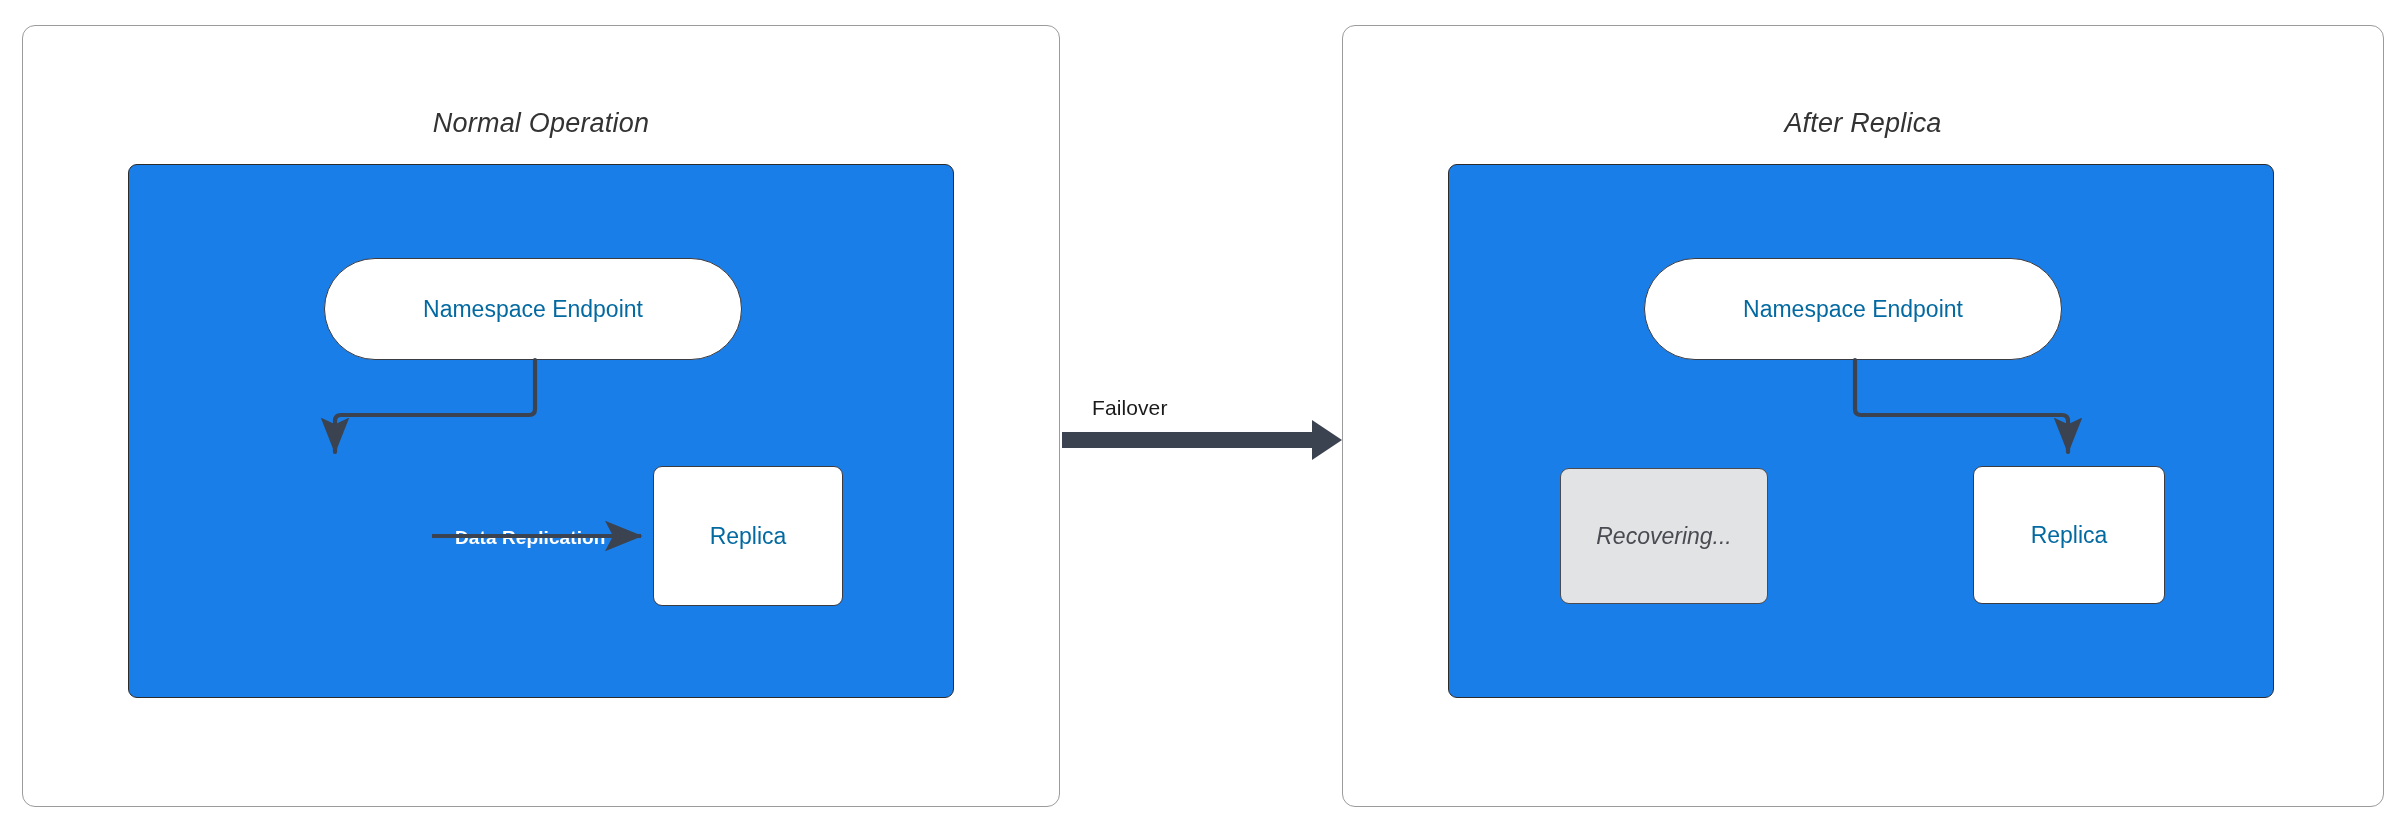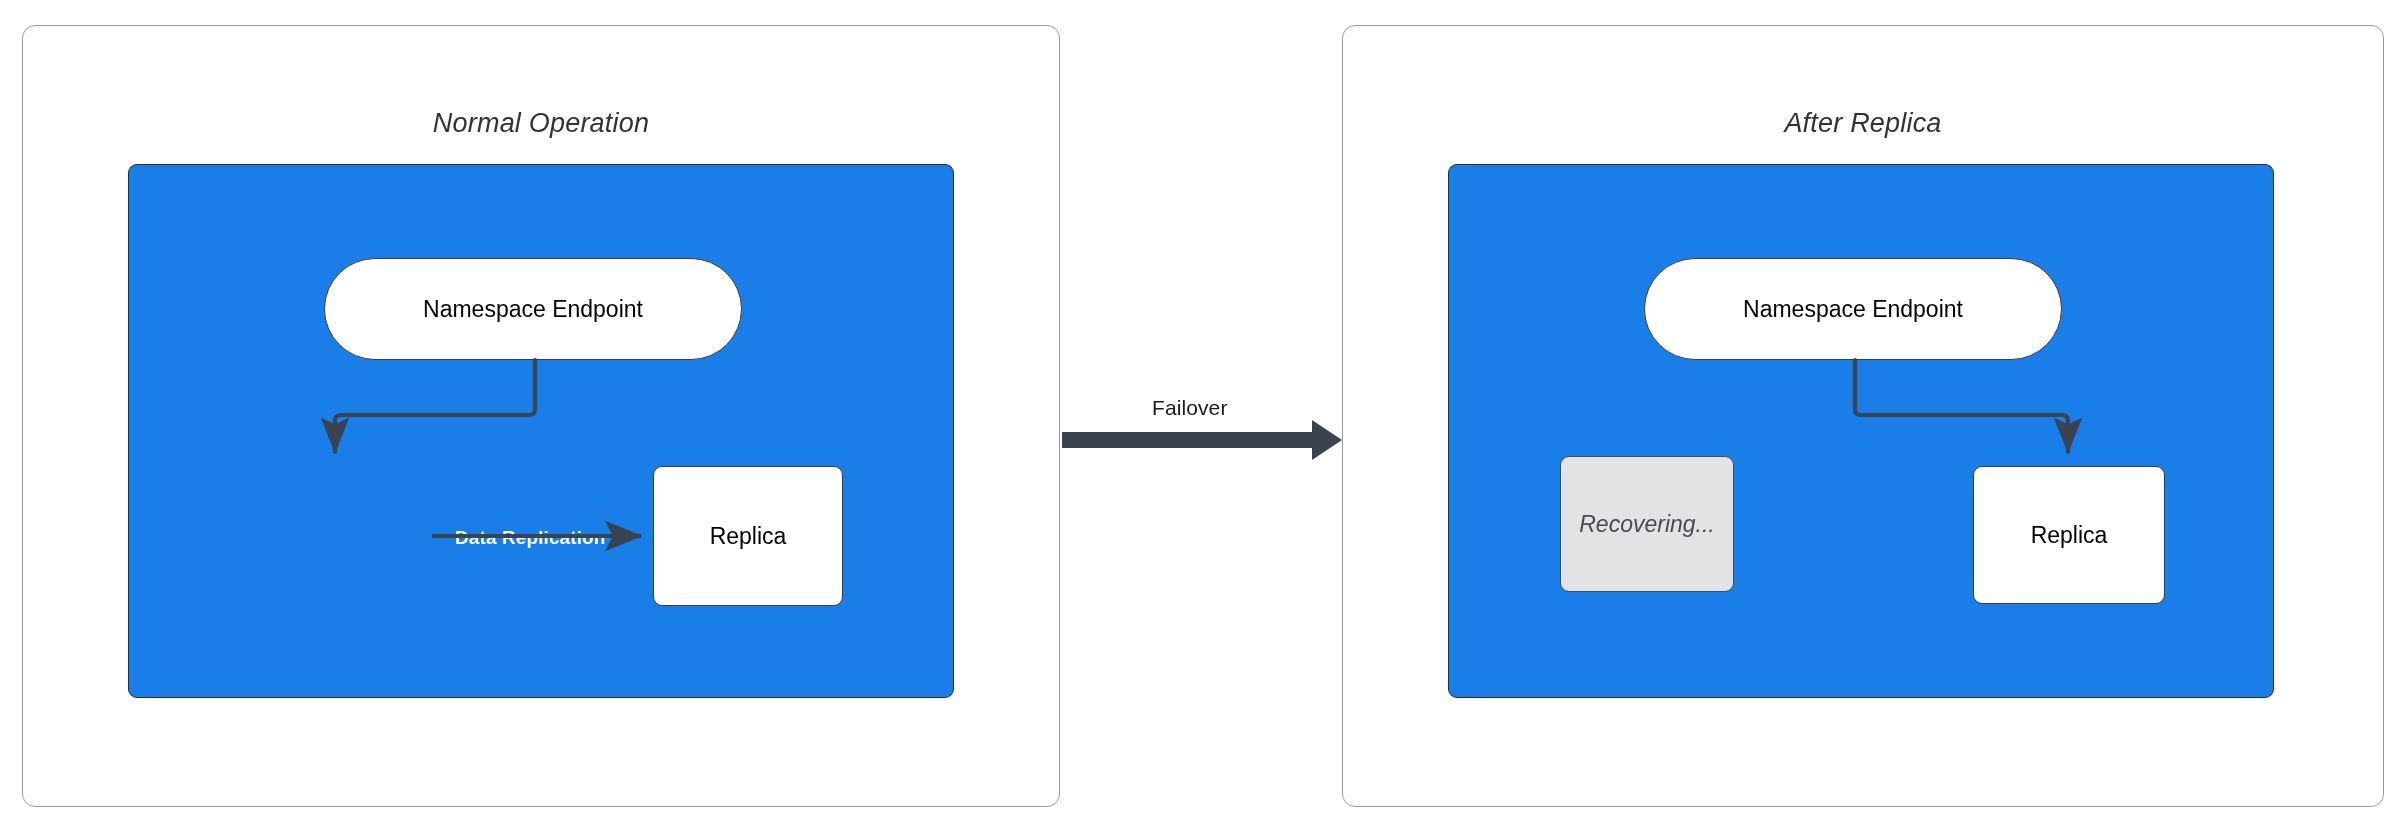--- a/index.html
+++ b/index.html
@@ -60,21 +60,21 @@
   
   .node {
     position: absolute;
     box-sizing: border-box;
     display: flex;
     align-items: center;
     justify-content: center;
     text-align: center;
     background: #ffffff;
     border: 1.6px solid #3b3b42;
-    color: #000000;
+    color: #0369a1;
     font-size: 23px;
     line-height: 1.24;
     white-space: pre-line;
   }
   .node.pill {
     border-radius: 999px;
   }
   .node.rect {
     border-radius: 9px;
   }
@@ -85,38 +85,38 @@
     font-style: italic;
   }
 
   
   #node-endpoint-left  { left: 324px; top: 258px; width: 418px; height: 102px; }
   #node-primary        { left: 238px; top: 466px; width: 192px; height: 138px; }
   #node-replica-left   { left: 653px; top: 466px; width: 190px; height: 140px; }
 
   
   #node-endpoint-right { left: 1644px; top: 258px; width: 418px; height: 102px; }
-  #node-recovering     { left: 1560px; top: 456px; width: 174px; height: 136px; }
+  #node-recovering     { left: 1560px; top: 468px; width: 208px; height: 136px; }
   #node-replica-right  { left: 1973px; top: 466px; width: 192px; height: 138px; }
 
   
   .edge-label {
     position: absolute;
     font-size: 19px;
     white-space: nowrap;
     letter-spacing: 0.1px;
   }
   #label-data-replication {
     left: 455px;
     top: 527px;
     color: #ffffff;
     font-weight: bold;
   }
   #label-failover {
-    left: 1152px;
+    left: 1092px;
     top: 396px;
     color: #1a1a1a;
     font-weight: normal;
     font-size: 21px;
   }
 
   
   #edges {
     position: absolute;
     left: 0; top: 0;

